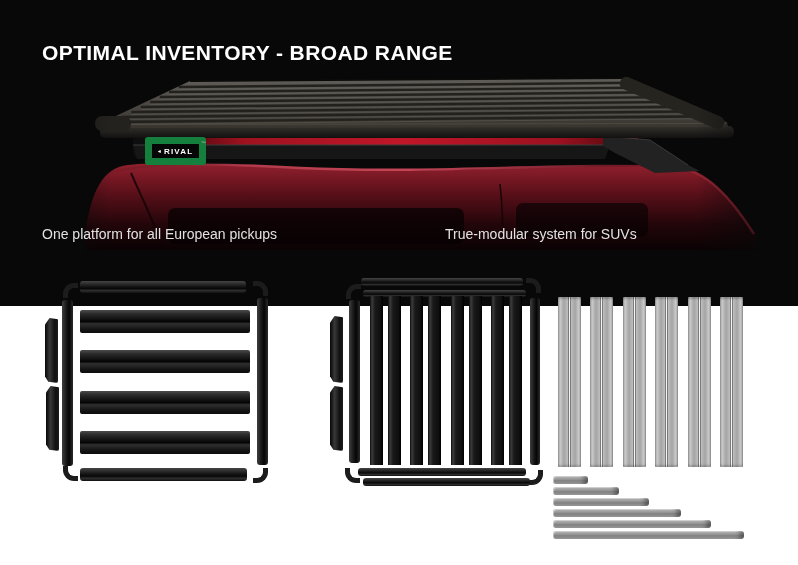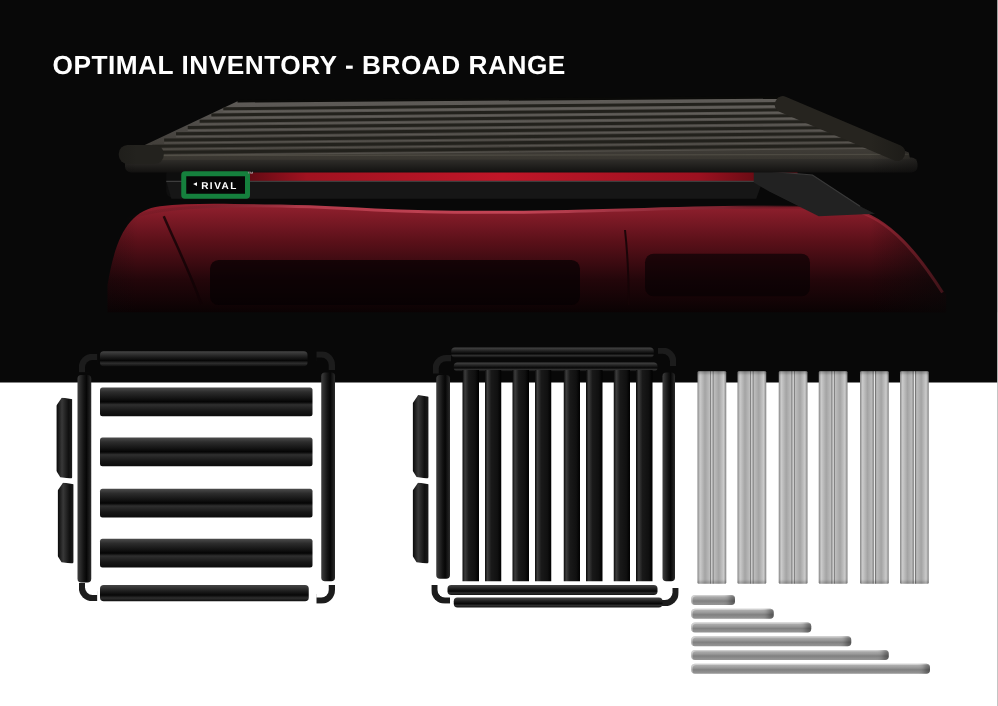--- a/index.html
+++ b/index.html
@@ -6,21 +6,21 @@
   .slide{position:relative;width:798px;height:565px;margin:0 auto;background:#ffffff;overflow:hidden;
          font-family:"Liberation Sans","DejaVu Sans",sans-serif;}
   
   .hero{position:absolute;left:0;top:0;width:798px;height:306px;background:var(--hero-bg,#080808);}
   .hero-title{position:absolute;left:42px;top:27px;font-size:21px;font-weight:bold;
               letter-spacing:.4px;color:var(--title-col,#fff);white-space:nowrap;}
   .hero-svg{position:absolute;left:0;top:0;}
   .captions{position:absolute;left:0;top:226px;width:798px;height:20px;font-size:14px;color:var(--cap-col,#e2e2e2);}
   .cap-left{position:absolute;left:42px;white-space:nowrap;}
   .cap-right{position:absolute;left:445px;white-space:nowrap;}
-  .badge{position:absolute;left:145px;top:137px;width:47px;height:14px;border:4px solid #15803d;
+  .badge{position:absolute;left:145px;top:137px;width:47px;height:14px;border:7px solid #15803d;
          border-radius:3px;background:#060606;color:#fff;display:flex;align-items:center;justify-content:center;
          gap:2px;font-size:8px;font-weight:bold;letter-spacing:1.2px;}
   .badge .mark{font-size:6px;line-height:1;}
   .badge .tm{position:absolute;right:-7px;top:-4px;font-size:5px;color:#aaa;letter-spacing:0;}
   
   .kit{position:absolute;}
   .rail-h{position:absolute;border-radius:3px;
           background:linear-gradient(180deg,#454545 0%,#1b1b1b 40%,#070707 62%,#2e2e2e 80%,#101010 100%);}
   .rail-v{position:absolute;border-radius:3px;
           background:linear-gradient(90deg,#3e3e3e 0%,#141414 45%,#060606 65%,#2a2a2a 100%);}
@@ -142,20 +142,24 @@
     </svg>
 
     <h1 class="hero-title">OPTIMAL INVENTORY - BROAD RANGE</h1>
 
     <div class="badge">
       <span class="mark">◂</span>
       <span>RIVAL</span>
       <span class="tm">™</span>
     </div>
 
+    <div class="captions">
+      <span class="cap-left">One platform for all European pickups</span>
+      <span class="cap-right">True-modular system for SUVs</span>
+    </div>
   </div>
 
   <div class="kit" style="left:40px;top:278px;width:232px;height:210px;">
     <div class="corner tl" style="left:23px;top:5px;"></div>
     <div class="corner tr" style="left:213px;top:3px;"></div>
     <div class="corner bl" style="left:23px;top:188px;"></div>
     <div class="corner br" style="left:213px;top:190px;"></div>
     <div class="rail-h" style="left:40px;top:3px;width:166px;height:12px;"></div>
     <div class="rail-h" style="left:40px;top:190px;width:167px;height:13px;"></div>
     <div class="rail-v" style="left:22px;top:22px;width:11px;height:166px;"></div>

